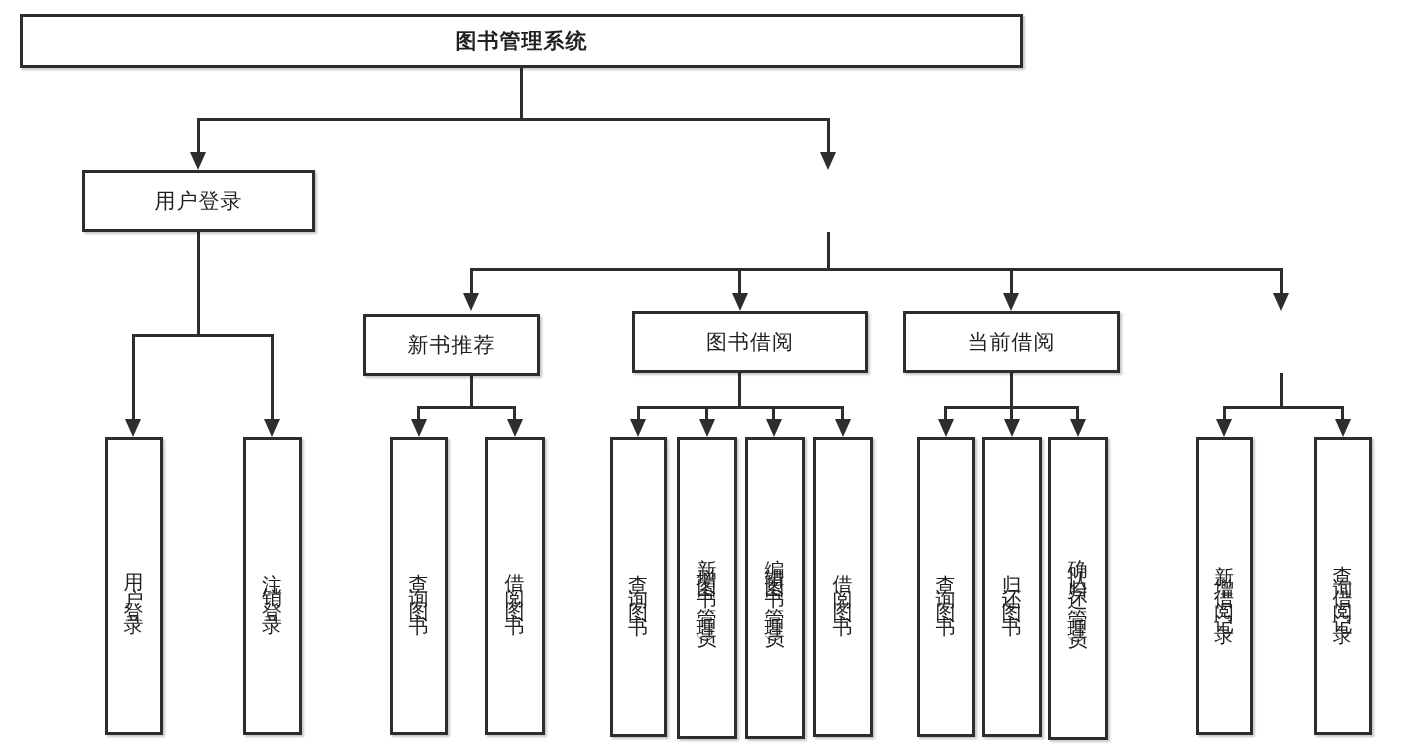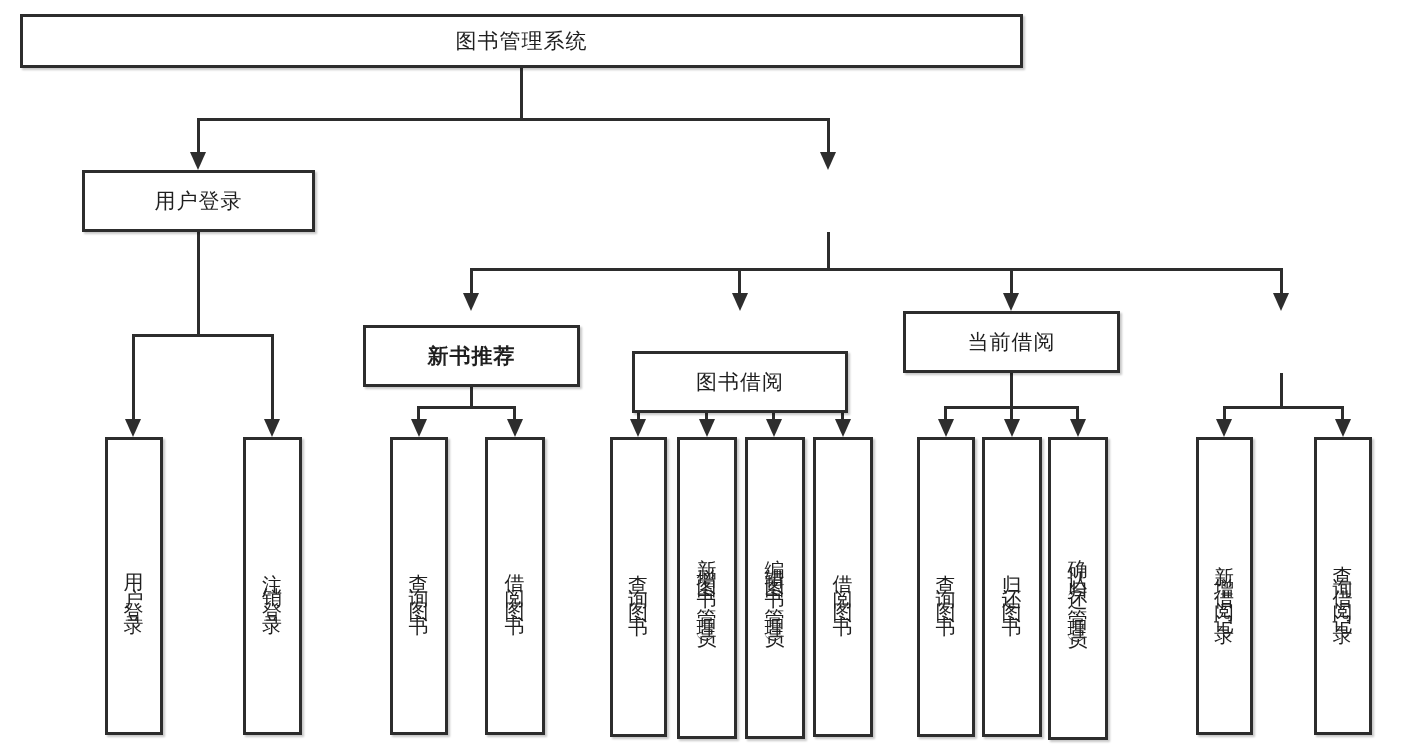--- a/index.html
+++ b/index.html
@@ -53,26 +53,26 @@
     opacity:0.85;
     z-index:5;
     white-space:nowrap;
   }
 </style>
 </head>
 <body>
 
 <div id="canvas">
 
-  <div class="bx" style="left:20px;top:14px;width:1003px;height:54px;">图书管理系统</div>
+  <div class="bx" style="left:20px;top:14px;width:1003px;height:54px;font-weight:bold;">图书管理系统</div>
 
   <div class="bx" style="left:82px;top:170px;width:233px;height:62px;">用户登录</div>
 
-  <div class="bx" style="left:363px;top:325px;width:217px;height:62px;font-weight:bold;">新书推荐</div>
-  <div class="bx" style="left:632px;top:311px;width:216px;height:62px;margin-top:40px;">图书借阅</div>
+  <div class="bx" style="left:363px;top:314px;width:177px;height:62px;">新书推荐</div>
+  <div class="bx" style="left:632px;top:311px;width:236px;height:62px;">图书借阅</div>
   <div class="bx" style="left:903px;top:311px;width:217px;height:62px;">当前借阅</div>
 
   <div class="bx leaf" style="left:105px;top:437px;width:58px;height:298px;">用户登录</div>
   <div class="bx leaf" style="left:243px;top:437px;width:59px;height:298px;">注销登录</div>
 
   <div class="bx leaf" style="left:390px;top:437px;width:58px;height:298px;">查询图书</div>
   <div class="bx leaf" style="left:485px;top:437px;width:60px;height:298px;">借阅图书</div>
 
   <div class="bx leaf" style="left:610px;top:437px;width:57px;height:300px;">查询图书</div>
   <div class="bx leaf ls9" style="left:677px;top:437px;width:60px;height:302px;">新增图书（管理员）</div>

